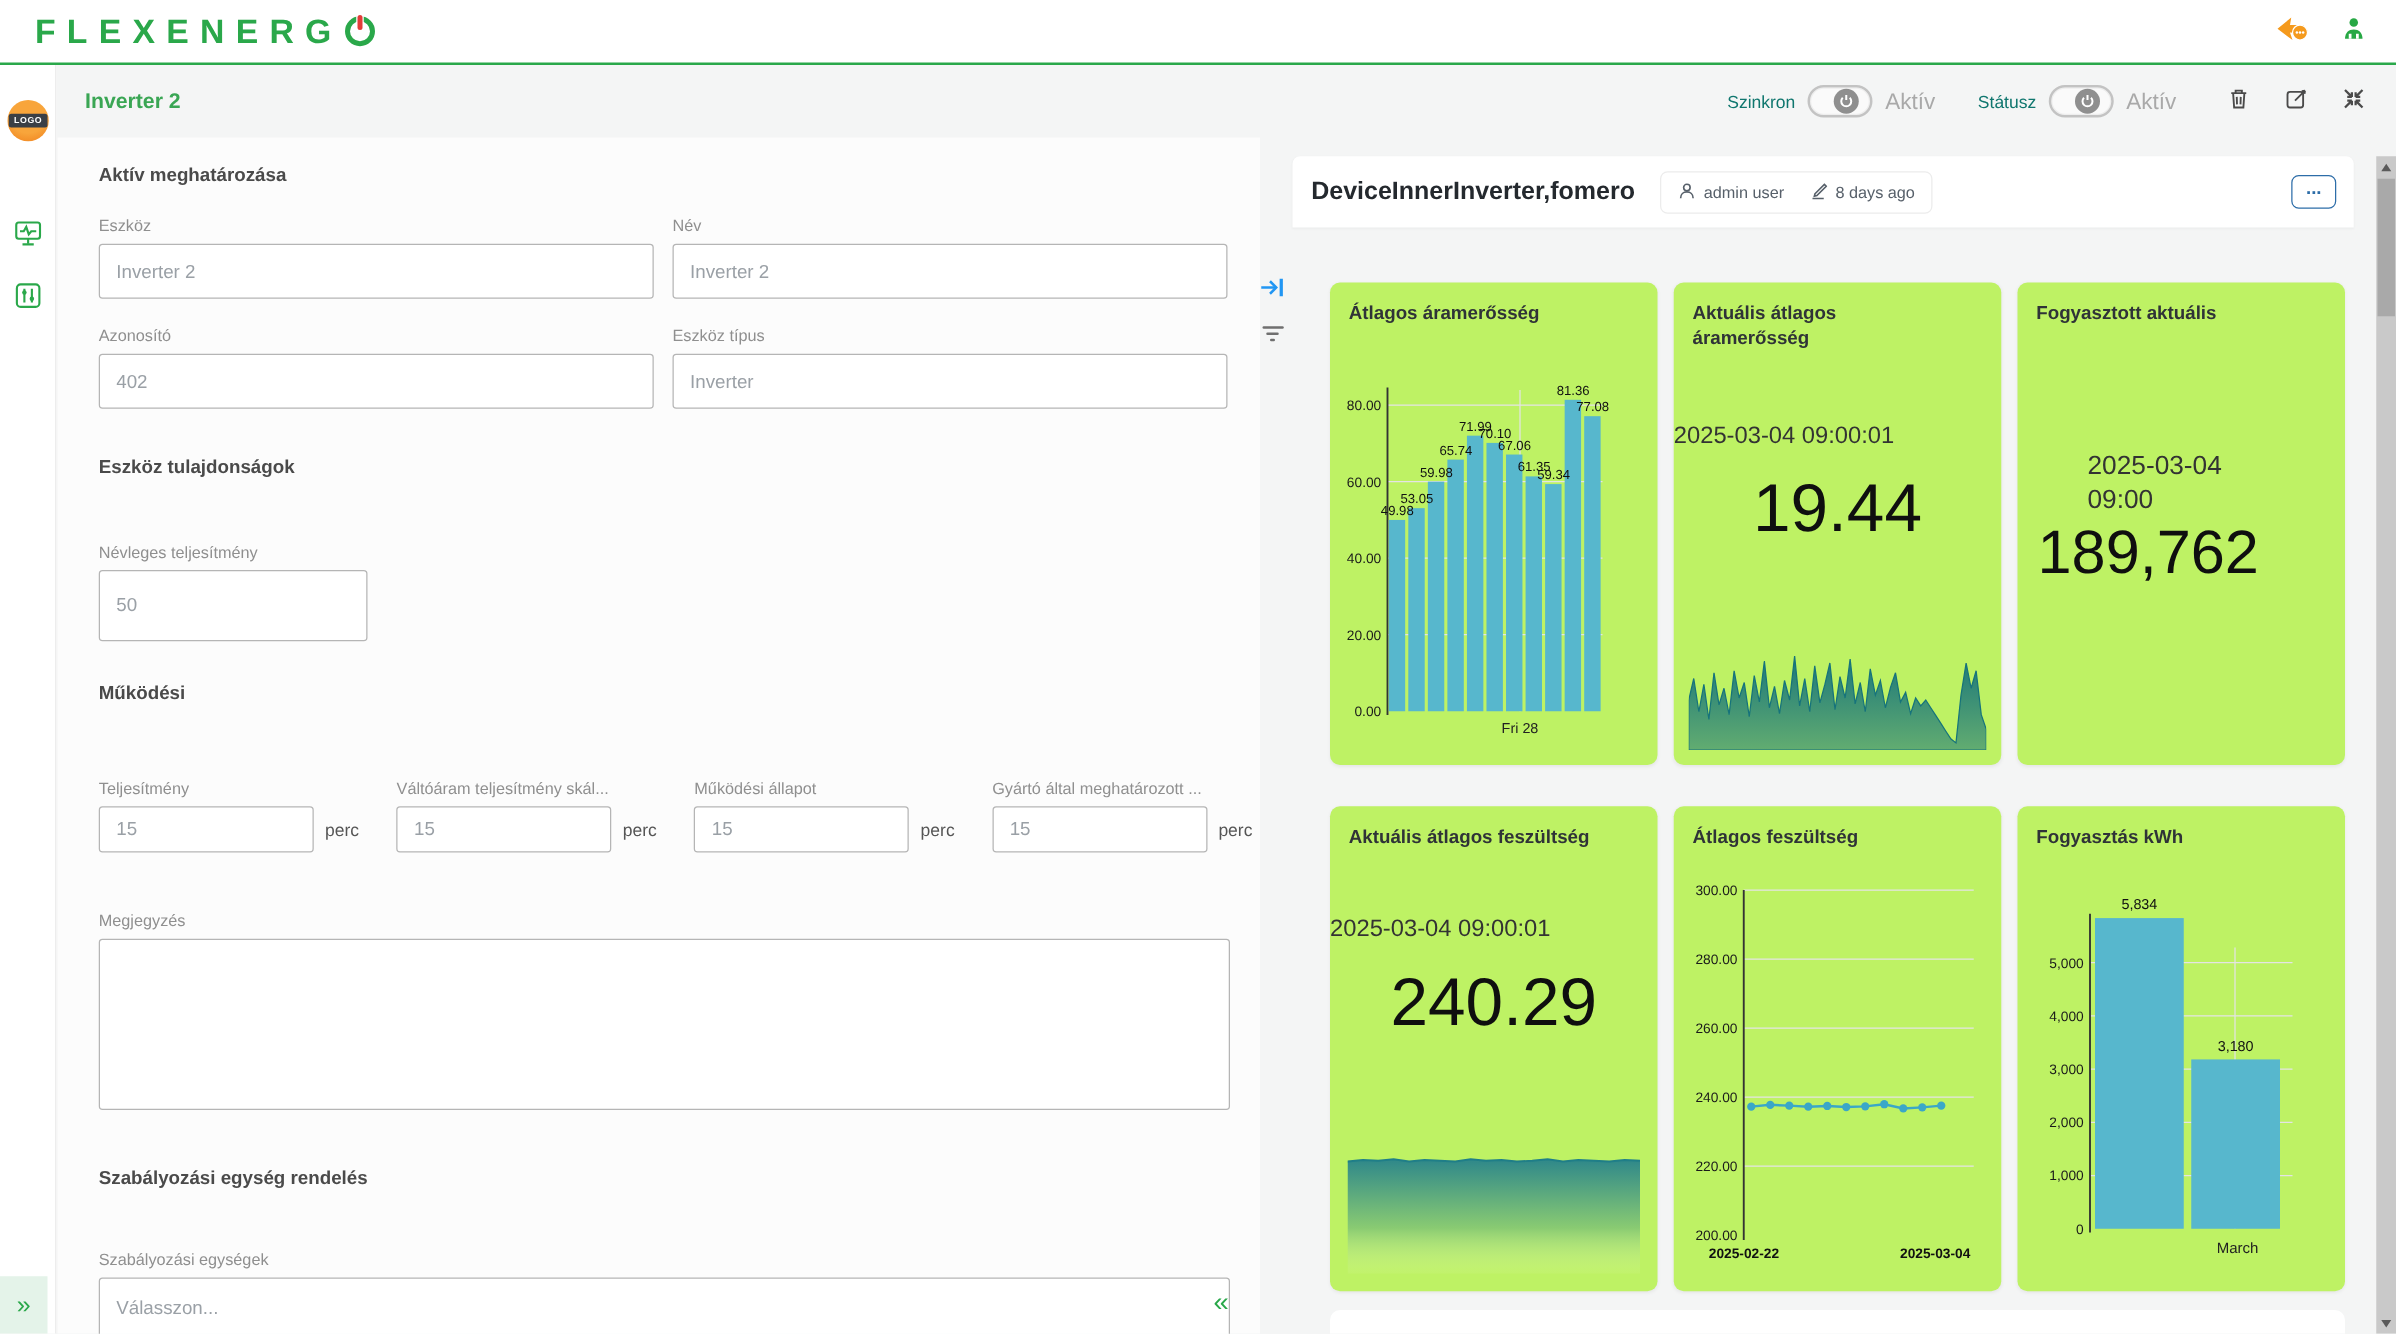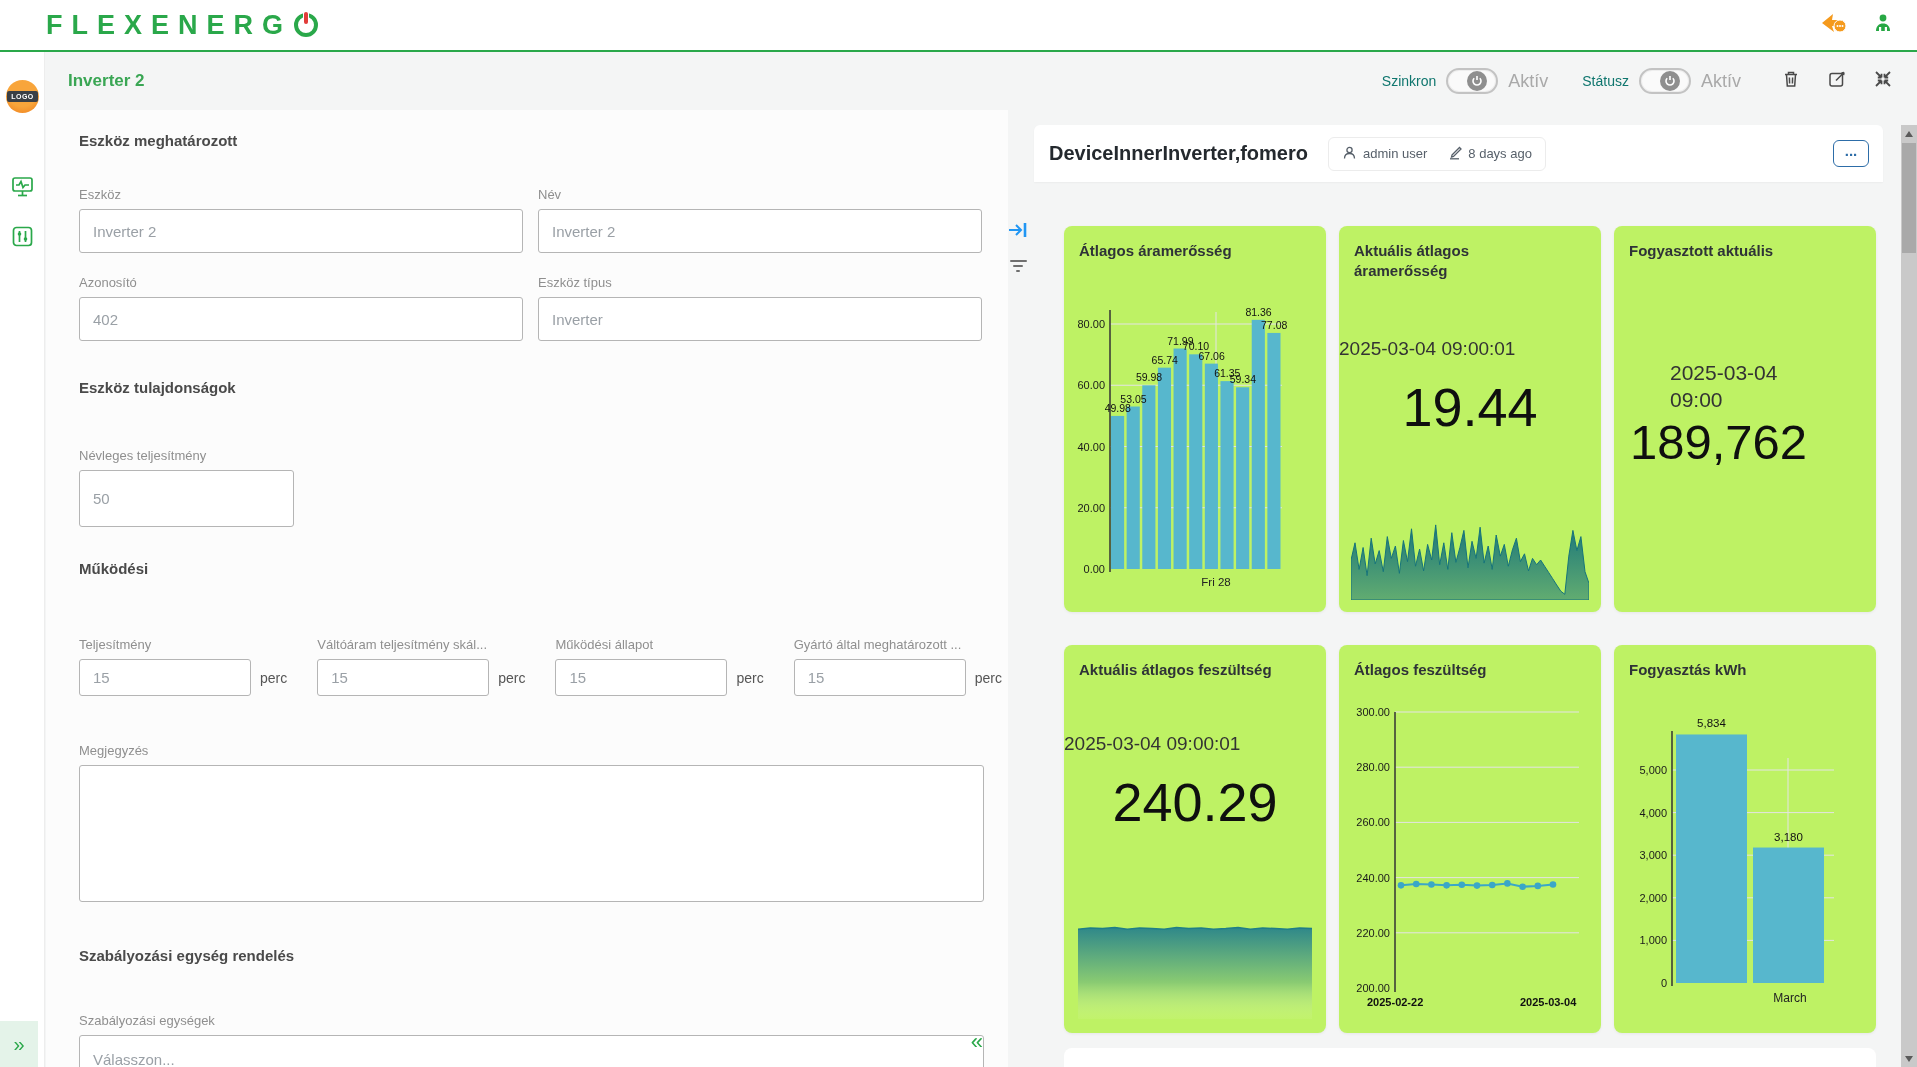--- a/index.html
+++ b/index.html
@@ -2,21 +2,21 @@
 <html><head>
 <meta charset="utf-8">
 <style>
   * { box-sizing: border-box; }
   html,body { margin:0; padding:0; width:1917px; height:1067px; overflow:hidden;
     font-family:"Liberation Sans","DejaVu Sans",sans-serif; background:#f4f5f5; position:relative; }
 
   
   .navbar { position:absolute; left:0; top:0; width:1917px; height:52px; background:#fff;
     border-bottom:2px solid #2aa84a; display:flex; align-items:center; }
-  .logo { margin-left:46px; display:flex; align-items:center; }
+  .logo { margin-left:28px; display:flex; align-items:center; }
   .logo-text { color:#2aa84a; font-size:27px; font-weight:700; letter-spacing:9px; }
   .logo-o { position:relative; width:24px; height:24px; border:4px solid #2aa84a; border-radius:50%;
     margin-left:2px; }
   .logo-o .gap { position:absolute; left:5px; top:-6px; width:6px; height:8px; background:#fff; }
   .logo-o .bar { position:absolute; left:6px; top:-5px; width:4px; height:12px; background:#e23c39; border-radius:2px; }
   .nav-right { margin-left:auto; margin-right:22px; display:flex; gap:22px; align-items:center; }
 
   
   .sidebar { position:absolute; left:0; top:52px; width:45px; bottom:0; background:#fff;
     border-right:1px solid #ededed; }
@@ -208,23 +208,23 @@
           <path d="M17 3 L11.5 8.5 M11.5 8.5 V4.8 M11.5 8.5 H15.2"></path>
           <path d="M3 17 L8.5 11.5 M8.5 11.5 V15.2 M8.5 11.5 H4.8"></path>
           <path d="M17 17 L11.5 11.5 M11.5 11.5 V15.2 M11.5 11.5 H15.2"></path>
         </svg>
       </span>
     </div>
   </div>
 </div>
 
 <section class="form-panel">
-  <div class="section-title">Eszköz meghatározott</div>
-
-  <div class="grid2" style="margin-top:38px">
+  <div class="section-title">Aktív meghatározása</div>
+
+  <div class="grid2" style="margin-top:24px">
     <div class="col">
       <div class="f-label">Eszköz</div>
       <input class="f-input" placeholder="Inverter 2" style="">
     </div>
     <div class="col">
       <div class="f-label">Név</div>
       <input class="f-input" placeholder="Inverter 2" style="">
     </div>
   </div>
 

